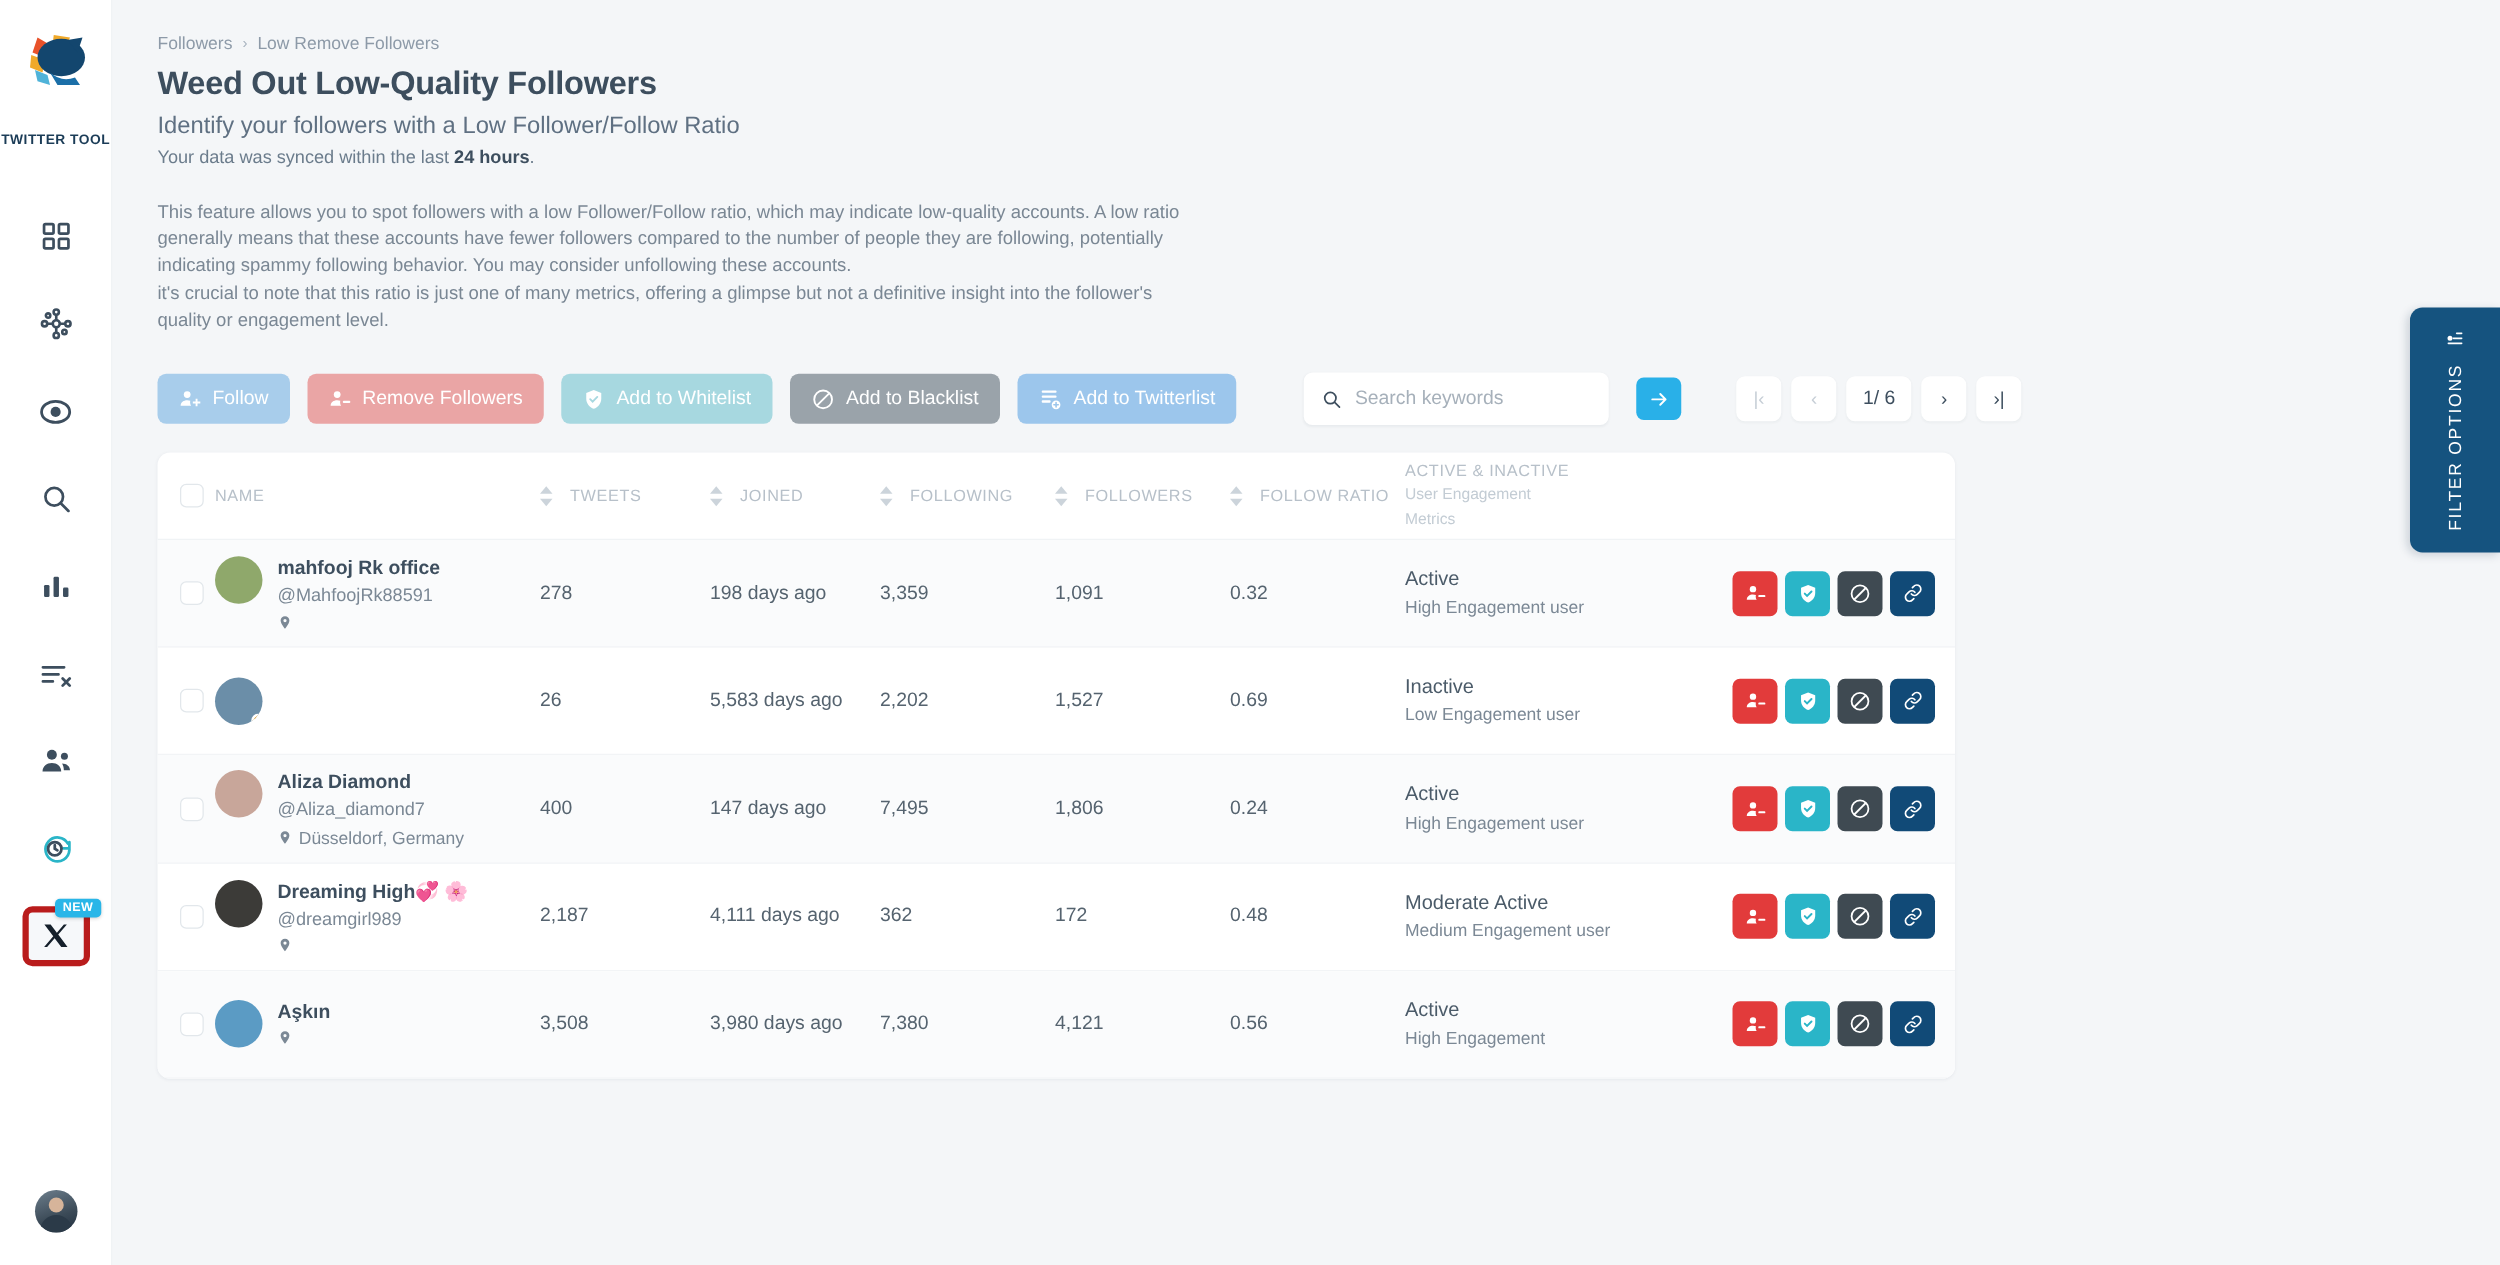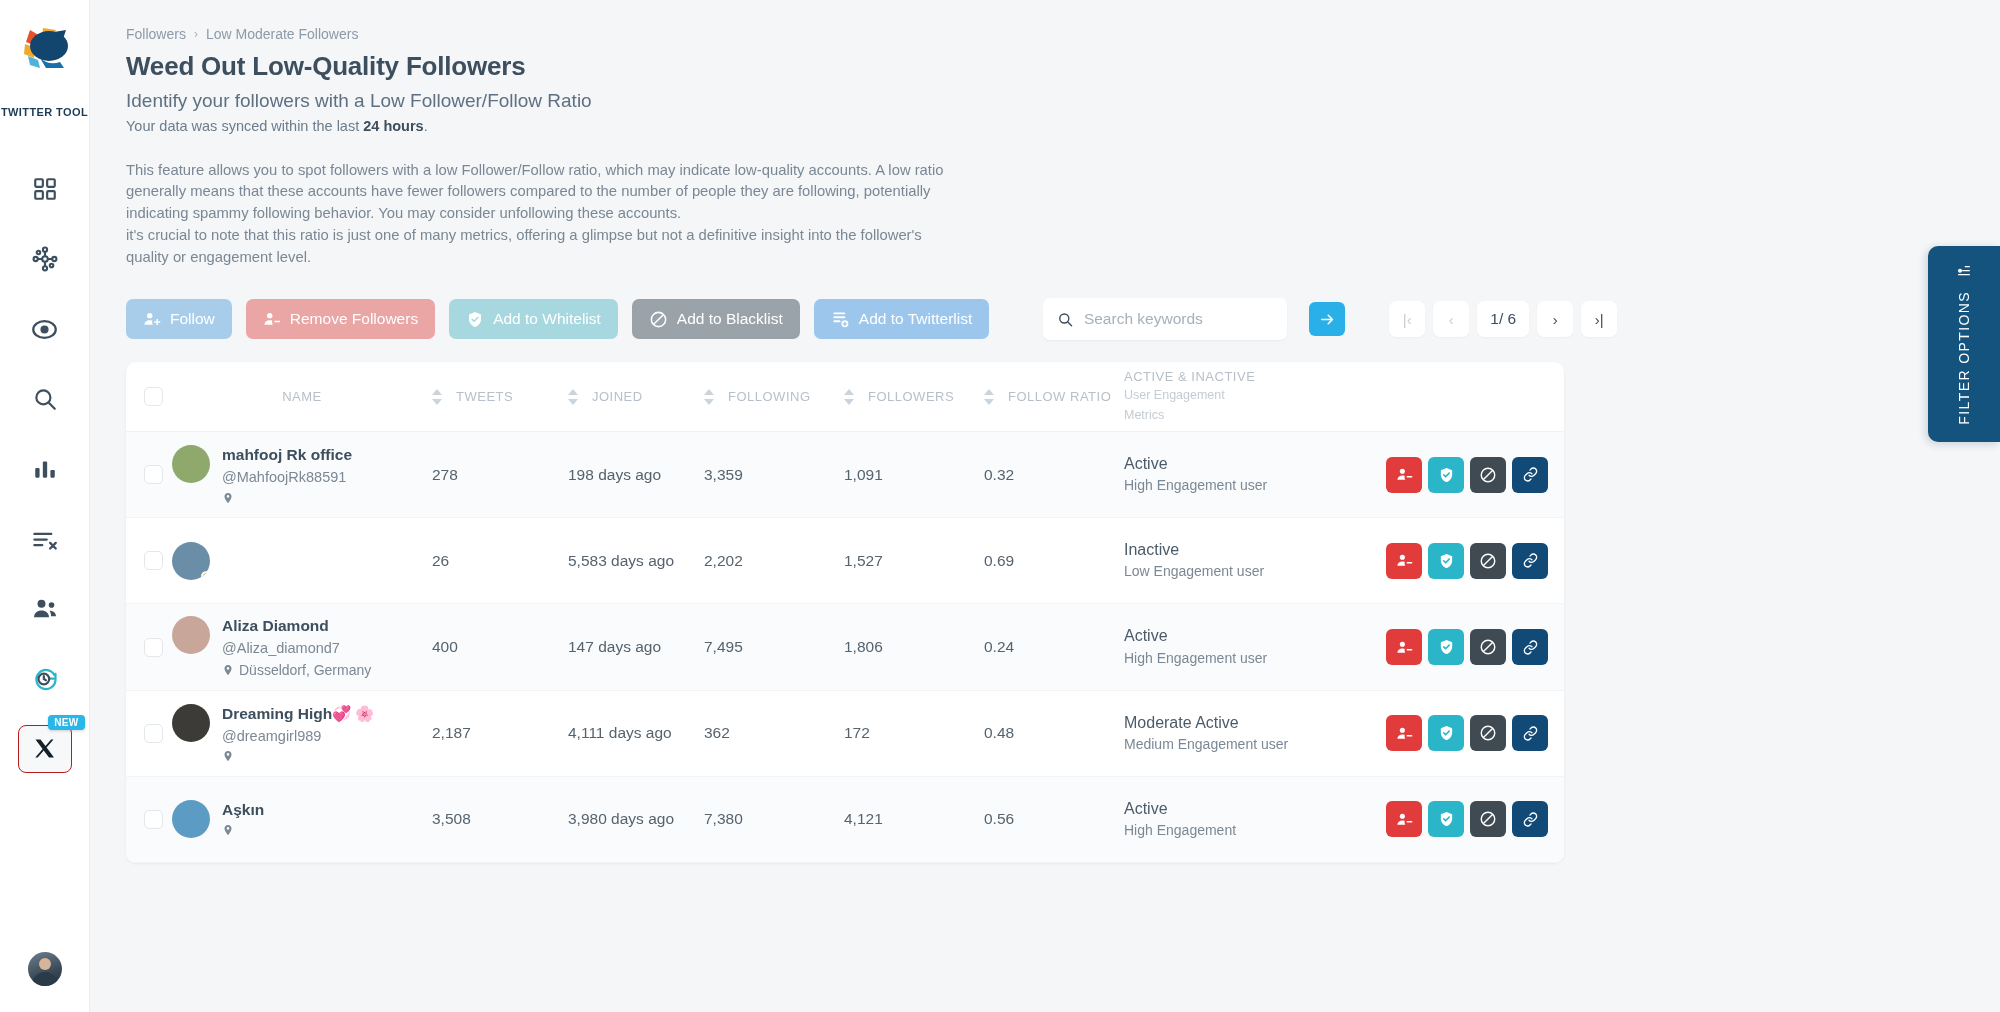--- a/index.html
+++ b/index.html
@@ -29,21 +29,21 @@
   }
   .nav { margin-top: 36px; display: flex; flex-direction: column; align-items: center; gap: 0; width:100%; }
   .nav-item {
     width: 100%; height: 70px;
     display: flex; align-items: center; justify-content: center;
     cursor: pointer; position: relative;
   }
   .nav-item svg { display:block; }
   .nav-item.boxed .boxinner {
     width: 54px; height: 48px; border-radius: 8px;
-    background: #f6f8fa; border: 1px solid #b91c1c;
+    background: #f6f8fa; border: 5px solid #b91c1c;
     display:flex; align-items:center; justify-content:center;
     position: relative;
   }
   .badge-new {
     position: absolute; top: -11px; right: -14px;
     background: #29b6e8; color: #fff;
     font-size: 10px; font-weight: bold; letter-spacing:.3px;
     border-radius: 4px; padding: 2px 6px;
     box-shadow: 0 1px 3px rgba(0,0,0,.18);
   }
@@ -144,21 +144,21 @@
   .th {
     font-size: 13px; letter-spacing: .5px; color: #b7c0c9;
     text-transform: uppercase; display:flex; align-items:center; gap: 0;
   }
   .sorter { display: inline-flex; flex-direction: column; gap: 4px; margin-right: 14px; }
   .sorter i { width:0;height:0;border-left:5px solid transparent;border-right:5px solid transparent; display:block; cursor:pointer;}
   .sorter i.up { border-bottom: 6px solid #ccd4db; }
   .sorter i.down { border-top: 6px solid #ccd4db; }
 
   .c-check { width: 46px; padding-left: 18px; flex: 0 0 46px; }
-  .c-name  { flex: 0 0 260px; justify-content: center; }
+  .c-name  { flex: 0 0 260px; }
   .c-tweets{ flex: 0 0 136px; }
   .c-joined{ flex: 0 0 136px; }
   .c-following { flex: 0 0 140px; }
   .c-followers { flex: 0 0 140px; }
   .c-ratio { flex: 0 0 140px; }
   .c-status{ flex: 0 0 175px; }
   .c-actions { flex: 1 1 auto; display:flex; justify-content:flex-end; padding-right: 16px; }
 
   .th-status-main { font-size: 13px; color:#b7c0c9; letter-spacing:.5px; }
   .th-status-sub  { font-size: 12.5px; color:#c3ccd4; text-transform:none; letter-spacing:0; line-height:1.45; margin-top:2px;}
@@ -324,21 +324,21 @@
     </nav>
 
     <div class="avatar-bottom"></div>
   </aside>
 
   <main class="main">
 
     <div class="breadcrumb">
       <span class="crumb">Followers</span>
       <span class="sep">›</span>
-      <span class="crumb">Low Moderate Followers</span>
+      <span class="crumb">Low Remove Followers</span>
     </div>
 
     <h1 class="page-title">Weed Out Low-Quality Followers</h1>
     <div class="subtitle">Identify your followers with a Low Follower/Follow Ratio</div>
     <div class="sync-line">
       <span>Your data was synced within the last </span><b>24 hours</b><span>.</span>
     </div>
 
     <div class="desc">
       <p>This feature allows you to spot followers with a low Follower/Follow ratio, which may indicate low-quality accounts. A low ratio generally means that these accounts have fewer followers compared to the number of people they are following, potentially indicating spammy following behavior. You may consider unfollowing these accounts.</p>

